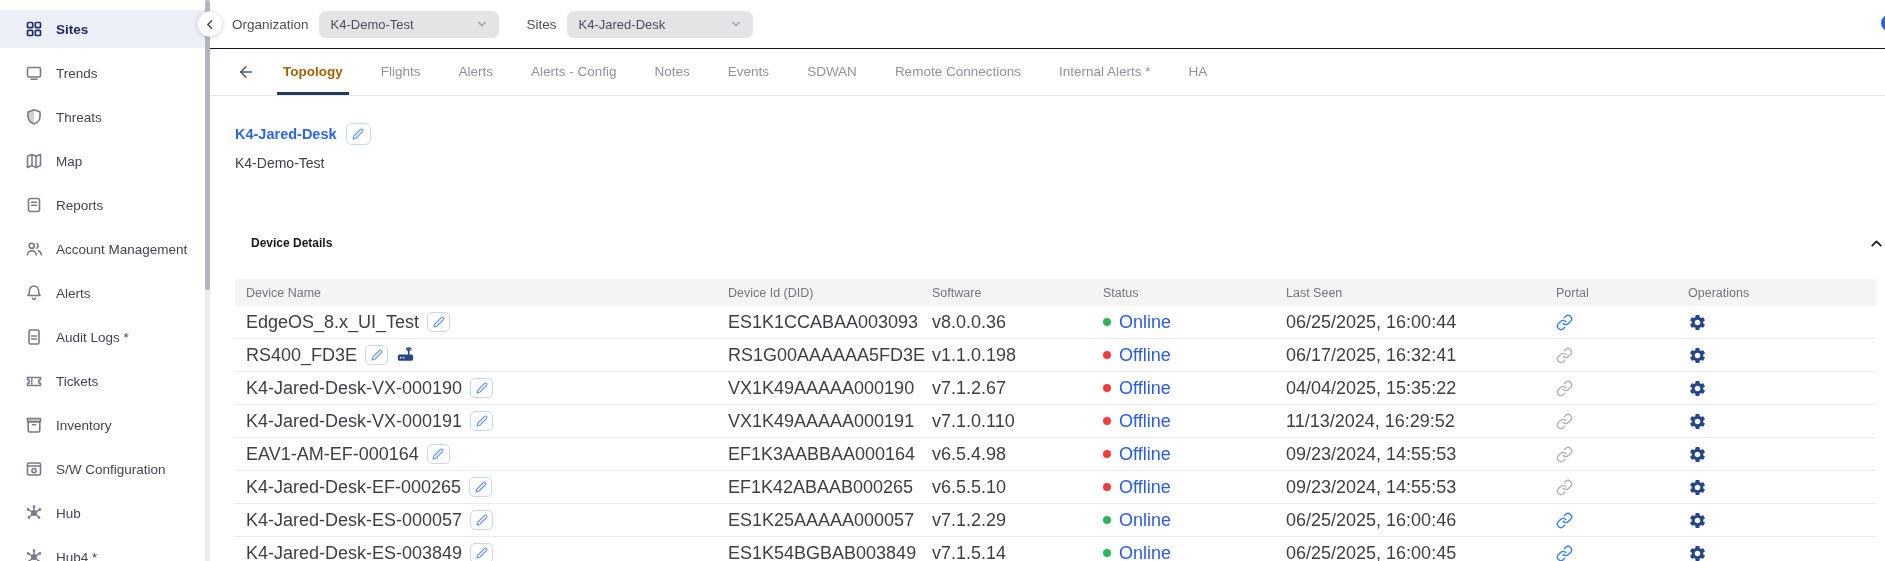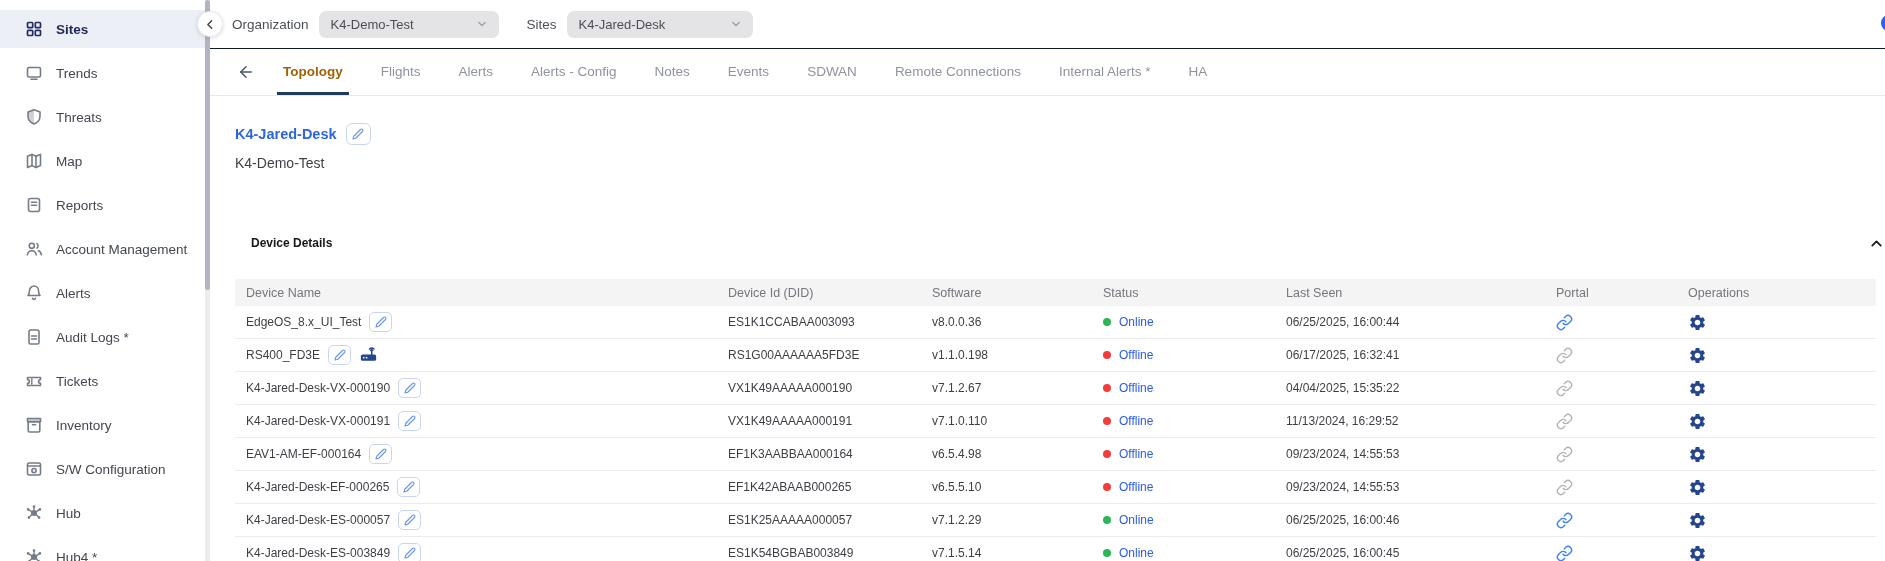--- a/index.html
+++ b/index.html
@@ -59,21 +59,21 @@
 
   .device-section { margin-top:49px; }
   .section-head { display:flex; align-items:center; justify-content:space-between; width:1650px; }
   .section-head h2 { margin:16px; font-size:12px; font-weight:700; color:#17181a; }
   .collapse-chevron { background:none; border:none; padding:0; display:flex; color:#17181a; cursor:pointer; }
 
   .table { margin-top:13px; width:1641px; }
   .trow { display:grid; grid-template-columns:482px 204px 171px 183px 270px 132px 1fr;
     align-items:center; padding-left:11px; }
   .thead { height:27px; background:#f4f4f5; font-size:12.5px; color:#74757d; font-weight:500; }
-  .tbody .trow { height:33px; border-bottom:1px solid #ebebee; font-size:12px; color:#3e3f45; }
+  .tbody .trow { height:33px; border-bottom:1px solid #ebebee; font-size:18px; color:#3e3f45; }
   .cell { white-space:nowrap; overflow:hidden; }
   .name-cell { display:flex; align-items:center; gap:8px; }
   .router-icon { color:#25458d; display:flex; }
   .status-cell { display:flex; align-items:center; gap:8px; }
   .status-cell .st-lbl { color:#2b5ce6; cursor:pointer; }
   .dot { width:8px; height:8px; border-radius:50%; flex:none; }
   .dot.online { background:#2eb558; } .dot.offline { background:#f23d3d; }
   .portal-btn { background:none; border:none; padding:0; display:flex; cursor:pointer; color:#b3b4ba; }
   .portal-btn.active { color:#3b82f6; }
   .gear-btn { background:none; border:none; padding:0; display:flex; cursor:pointer; color:#25458d; }

